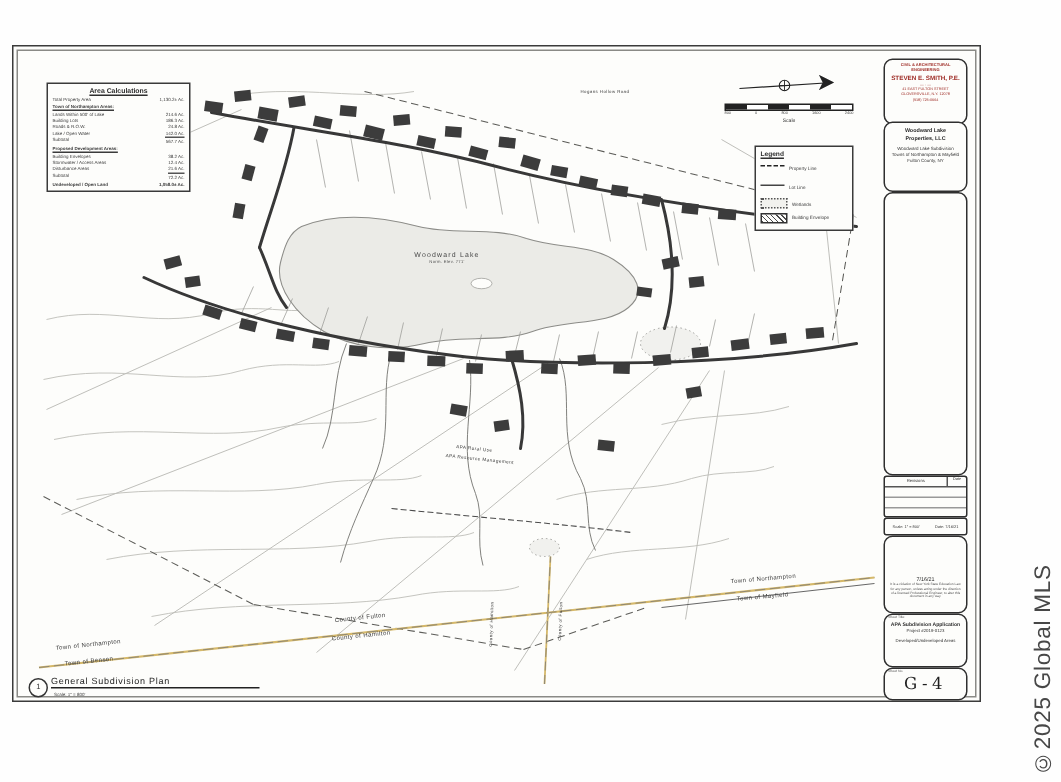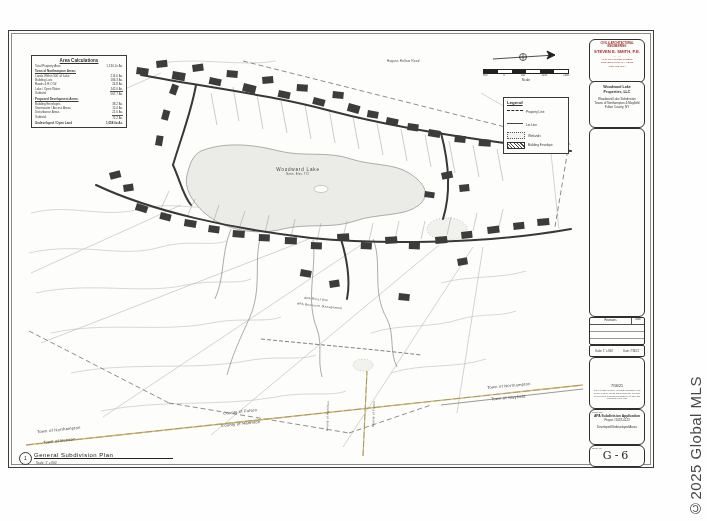--- a/index.html
+++ b/index.html
@@ -381,18 +381,18 @@
 
     <div class="tb stitle">
       <div class="hdr">Sheet Title:</div>
       <div class="s1">APA Subdivision Application</div>
       <div class="s2">Project #2019-0123</div>
       <div class="s3">Developed/Undeveloped Areas</div>
     </div>
 
     <div class="tb gbox">
       <div class="hdr">Sheet No.</div>
-      <div class="no">G-6</div>
+      <div class="no">G-4</div>
     </div>
   </div>
 
   <div class="watermark">©2025 Global MLS</div>
 </div>
 
 </body></html>

